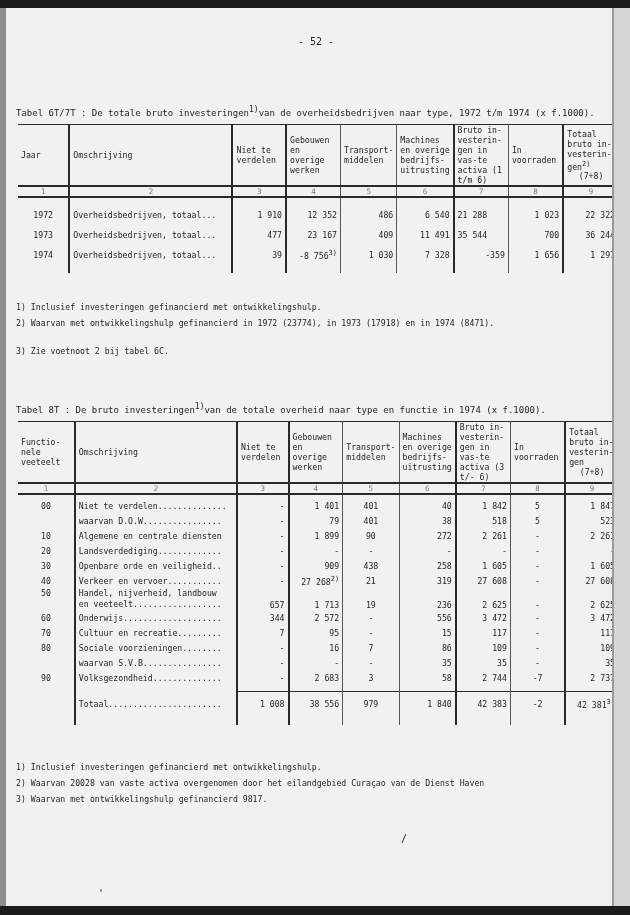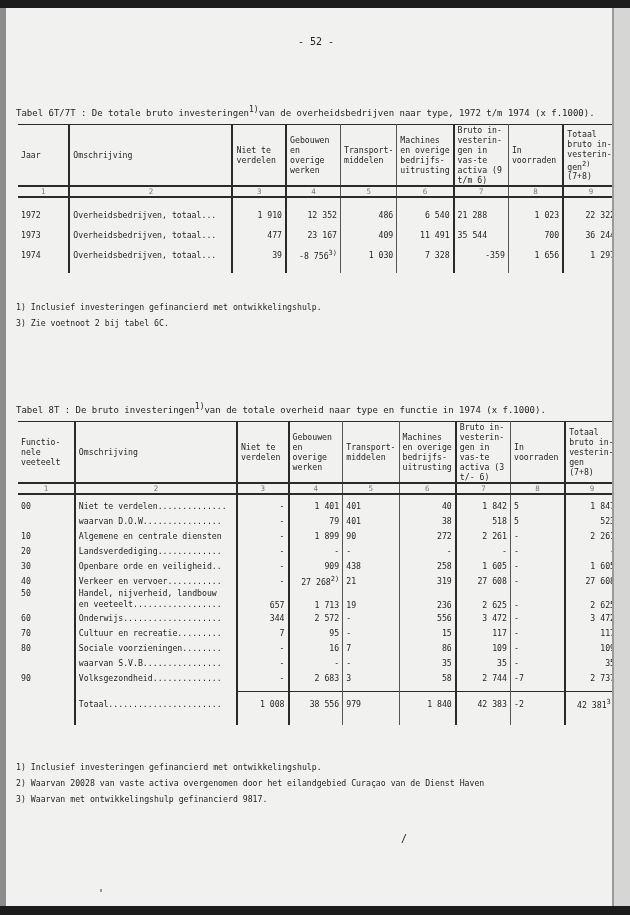--- a/index.html
+++ b/index.html
@@ -15,21 +15,21 @@
   }
   .rightedge { position: absolute; left: 612px; top: 8px; width: 18px; height: 898px; background: #d6d6d4; border-left: 2px solid #9a9a9a; box-sizing: border-box; }
   .pagenum { position: absolute; top: 28px; left: 4px; width: 612px; text-align: center; font-size: 10px; }
   .ttl { position: absolute; left: 10px; font-size: 9px; white-space: nowrap; }
   .ttl sup { font-size: 8px; }
   table.t { position: absolute; left: 12px; border-collapse: collapse; font-size: 8.2px; }
   table.t td, table.t th { padding: 0 3px; font-weight: normal; }
   table.t .vl { border-left: 2px solid #2a2a2a; }
   table.t .vlt { border-left: 1px solid #555; }
   .hdr th { vertical-align: middle; line-height: 10px; text-align: left; }
-  .c { text-align: left; }
+  .c { text-align: center; }
   .r { text-align: right; }
   .num td { text-align: center; color: #777; font-size: 7.5px; border-top: 2px solid #2a2a2a; border-bottom: 2px solid #2a2a2a; height: 9px; }
   .topline { border-top: 1.5px solid #2a2a2a; }
   .dr td { height: 15px; white-space: nowrap; }
   .notes { position: absolute; left: 10px; font-size: 8.2px; line-height: 14px; }
   .notes div { white-space: nowrap; }
   .indent { padding-left: 14px; }
   sup { font-size: 7px; }
   .mark { position: absolute; font-size: 10px; color: #222; }
 </style>
@@ -56,21 +56,21 @@
         <col style="width:55px">
     </colgroup>
     <tbody>
         <tr class="hdr topline" style="height:58px;">
       <th class="c">Jaar</th>
       <th class="c vl">Omschrijving</th>
       <th class="vl">Niet te verdelen</th>
       <th class="vl">Gebouwen en overige werken</th>
       <th class="vlt">Transport-middelen</th>
       <th class="vlt">Machines en overige bedrijfs-uitrusting</th>
-      <th class="vl">Bruto in-vesterin-gen in vas-te activa (9 t/m 6)</th>
+      <th class="vl">Bruto in-vesterin-gen in vas-te activa (1 t/m 6)</th>
       <th class="vlt c">In voorraden</th>
       <th class="vl"><span>Totaal bruto in-vesterin-gen</span><sup>2)</sup><br><span class="c" style="display:block">(7+8)</span></th>
     </tr>
     <tr class="num">
       <td>1</td>
       <td class="vl">2</td>
       <td class="vl">3</td>
       <td class="vl">4</td>
       <td class="vlt">5</td>
       <td class="vlt">6</td>
@@ -131,21 +131,22 @@
           <td class="vlt"></td>
           <td class="vl"></td>
           <td class="vlt"></td>
           <td class="vl"></td>
         </tr>
   </tbody>
     </table>
 
   <div class="notes" style="top:292px;">
     <div>1) Inclusief investeringen gefinancierd met ontwikkelingshulp.</div>
-    <div style="margin-top:2px">3) Zie voetnoot 2 bij tabel 6C.</div>
+    <div style="margin-top:2px">2) Waarvan met ontwikkelingshulp gefinancierd in 1972 (23774), in 1973 (17918) en in 1974 (8471).</div>
+    <div style="margin-top:14px">3) Zie voetnoot 2 bij tabel 6C.</div>
   </div>
 
   <div class="ttl" style="top:394px;">
     <span>Tabel 8T : De bruto investeringen</span><sup>1)</sup><span>van de totale overheid naar type en functie in 1974 (x f.1000).</span>
   </div>
 
   <table class="t" style="top:413px; width:600px;">
     <colgroup>
       <col style="width:58px">
         <col style="width:163px">

